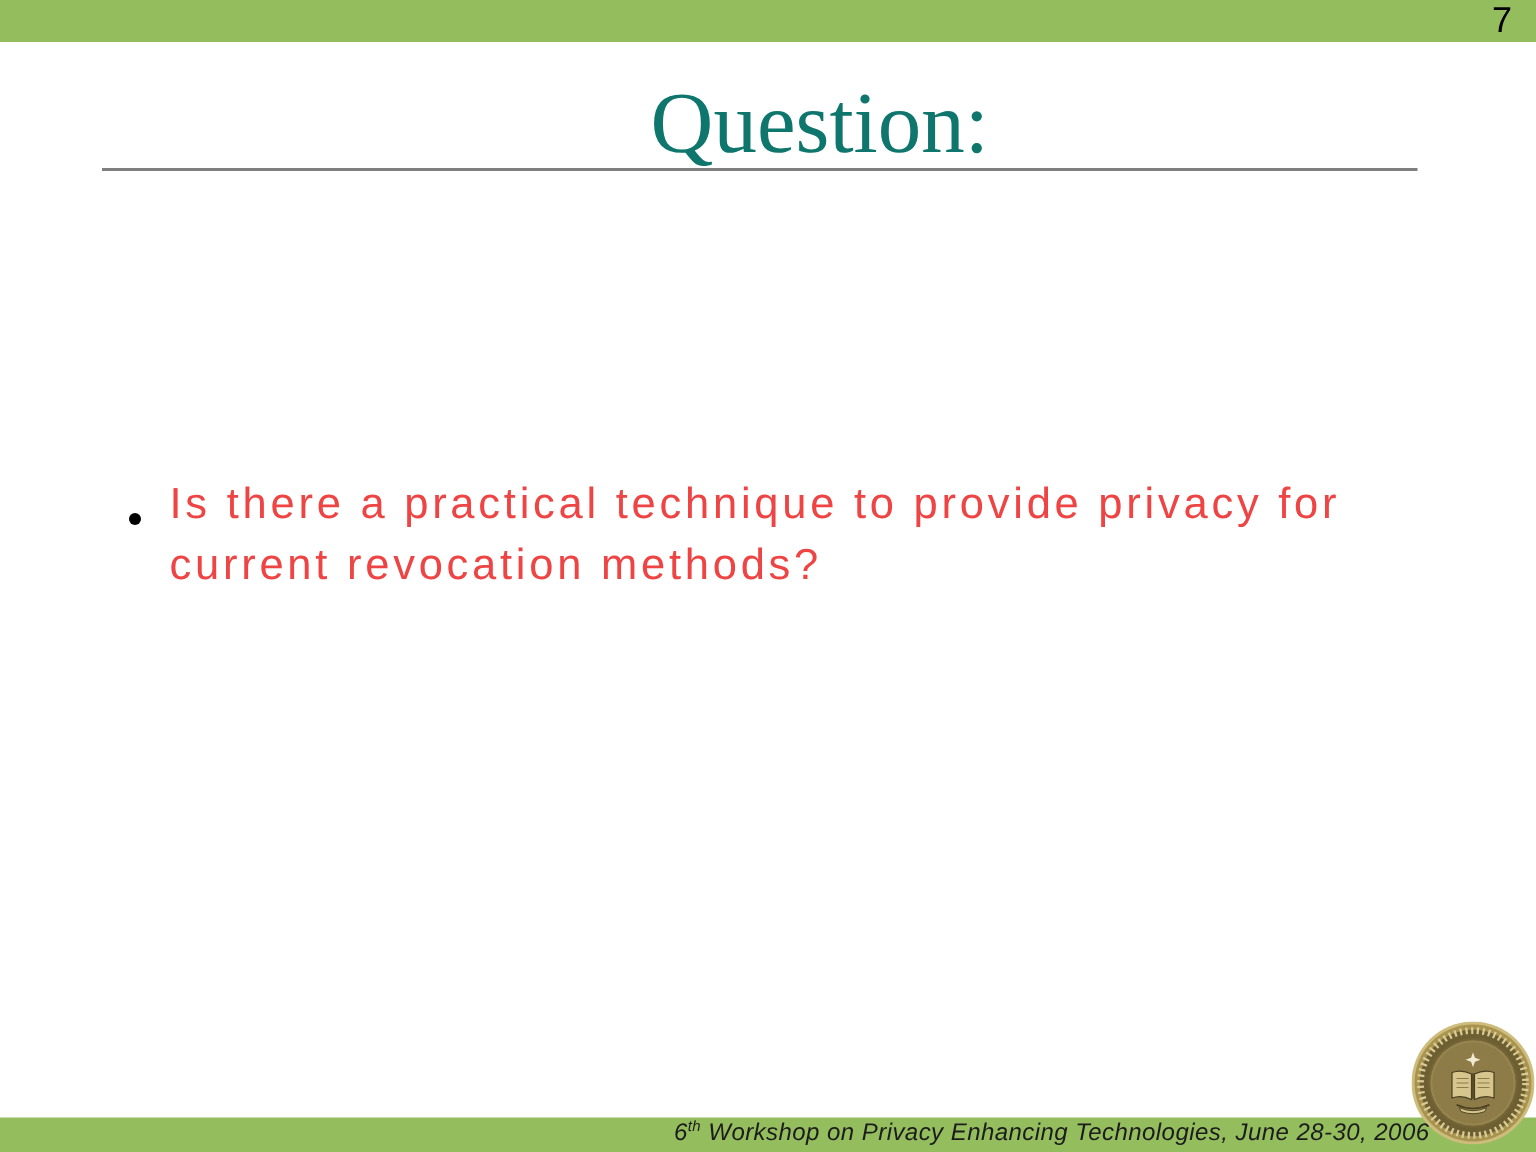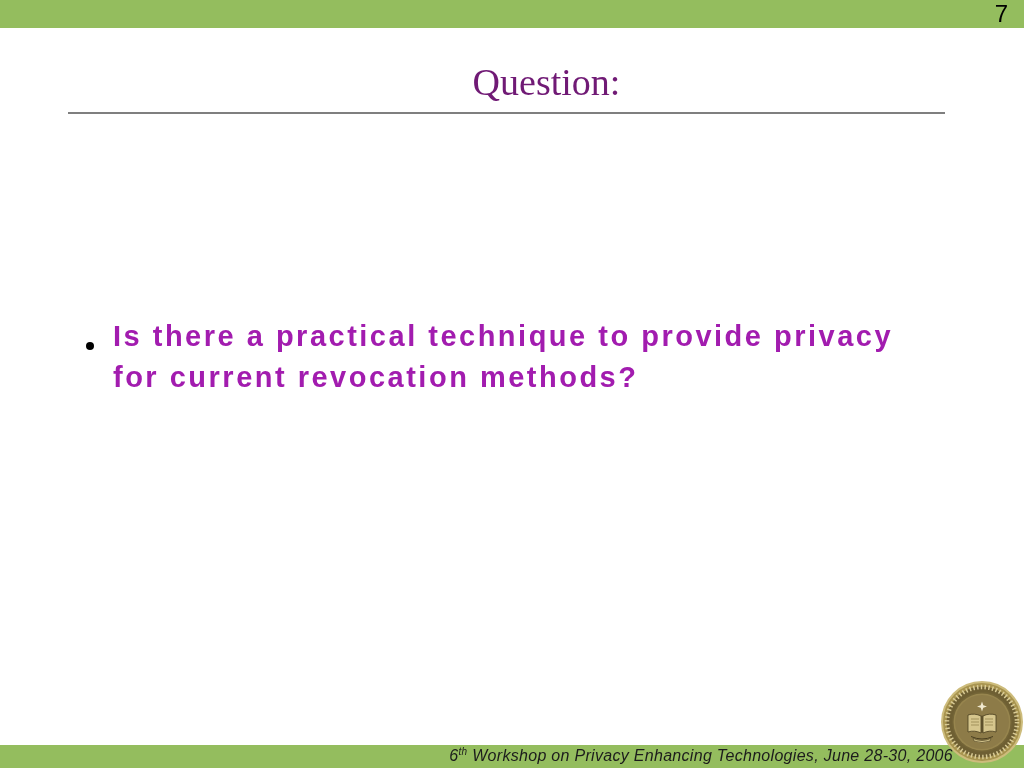--- a/index.html
+++ b/index.html
@@ -27,43 +27,42 @@
   
   .title-wrap{
     position:absolute;top:50px;left:68px;width:877px;
     box-sizing:border-box;padding-left:80px;
     text-align:center;
   }
   .title{
     margin:0;
     font-family:"Liberation Serif",serif;
     font-weight:400;
-    font-size:38px;line-height:64px;
-    color:#701a75;
+    font-size:58px;line-height:64px;
+    color:#0f766e;
     white-space:nowrap;
   }
   .title-rule{
     position:absolute;top:112px;left:68px;width:877px;height:2px;
     background:var(--rule-gray);
   }
   
   .content{
     position:absolute;top:316px;left:78px;width:880px;
   }
   .bullet-item{display:flex;align-items:flex-start;}
   .bullet-dot{
     flex:none;width:8px;height:8px;border-radius:50%;
     background:#000;
     margin:26px 19px 0 8px;
   }
   .bullet-text{
     margin:0;max-width:830px;
     font-size:29px;line-height:41px;letter-spacing:2.5px;
-    color:#a21caf;
-    font-weight:bold;
+    color:#ef4444;
   }
   
   .bottom-bar{
     position:absolute;bottom:0;left:0;width:100%;height:23px;
     background:var(--bar-green);
   }
   .footer-text{
     margin:0;height:23px;line-height:22px;
     text-align:right;padding-right:71px;
     font-style:italic;font-size:16px;letter-spacing:.3px;

